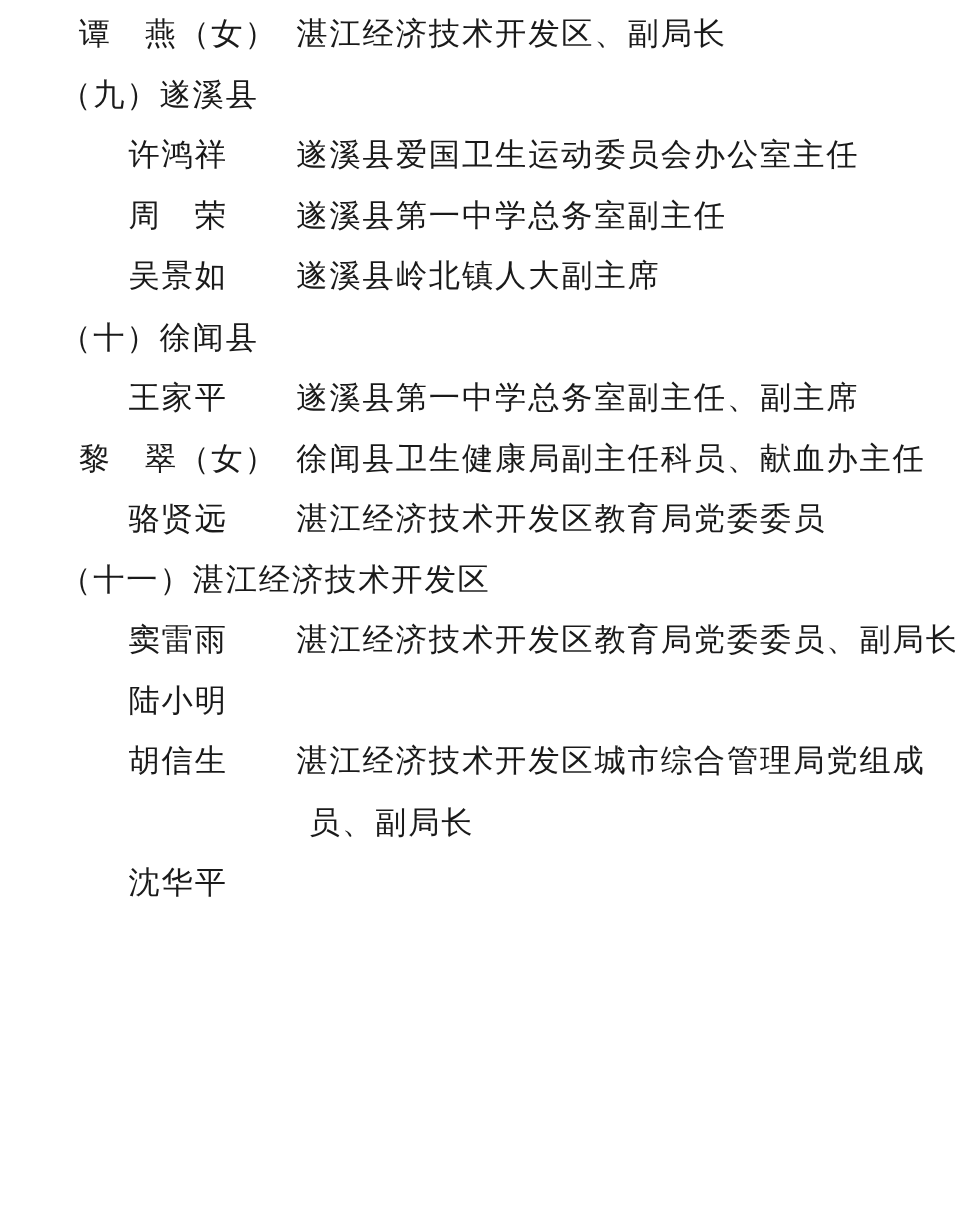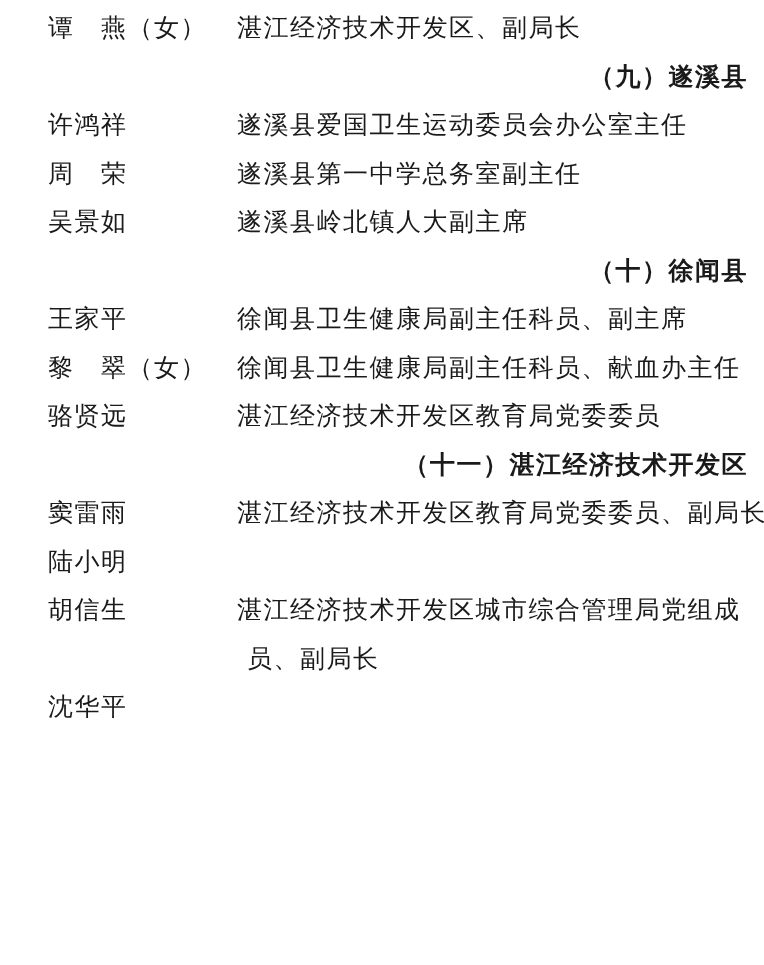--- a/index.html
+++ b/index.html
@@ -20,35 +20,35 @@
     top: 4px;
     width: 700px;
   }
   .row { display: flex; align-items: flex-start; }
   .name-col {
     flex: 0 0 189px;
     width: 189px;
     height: 48.5px;
     line-height: 48.5px;
     white-space: nowrap;
+    text-align: center;
   }
   .pos-col { flex: 1 1 auto; min-width: 0; }
   .pos-line {
     height: 48.5px;
     line-height: 48.5px;
     white-space: nowrap;
   }
   .pos-line.cont { padding-left: 10px; }
   .heading {
     display: block;
     height: 48.5px;
     line-height: 48.5px;
-    font-weight: bold;
+    font-weight: normal;
     white-space: nowrap;
-    text-align: right;
   }
 </style>
 </head>
 <body>
 
 <div class="page">
   <div class="content">
 
     <div class="row">
       <div class="name-col">谭　燕（女）</div>
@@ -78,21 +78,21 @@
       <div class="pos-col">
         <div class="pos-line">遂溪县岭北镇人大副主席</div>
       </div>
     </div>
 
     <div class="heading">（十）徐闻县</div>
 
     <div class="row">
       <div class="name-col">王家平</div>
       <div class="pos-col">
-        <div class="pos-line">徐闻县卫生健康局副主任科员、副主席</div>
+        <div class="pos-line">遂溪县第一中学总务室副主任、副主席</div>
       </div>
     </div>
 
     <div class="row">
       <div class="name-col">黎　翠（女）</div>
       <div class="pos-col">
         <div class="pos-line">徐闻县卫生健康局副主任科员、献血办主任</div>
       </div>
     </div>
 

